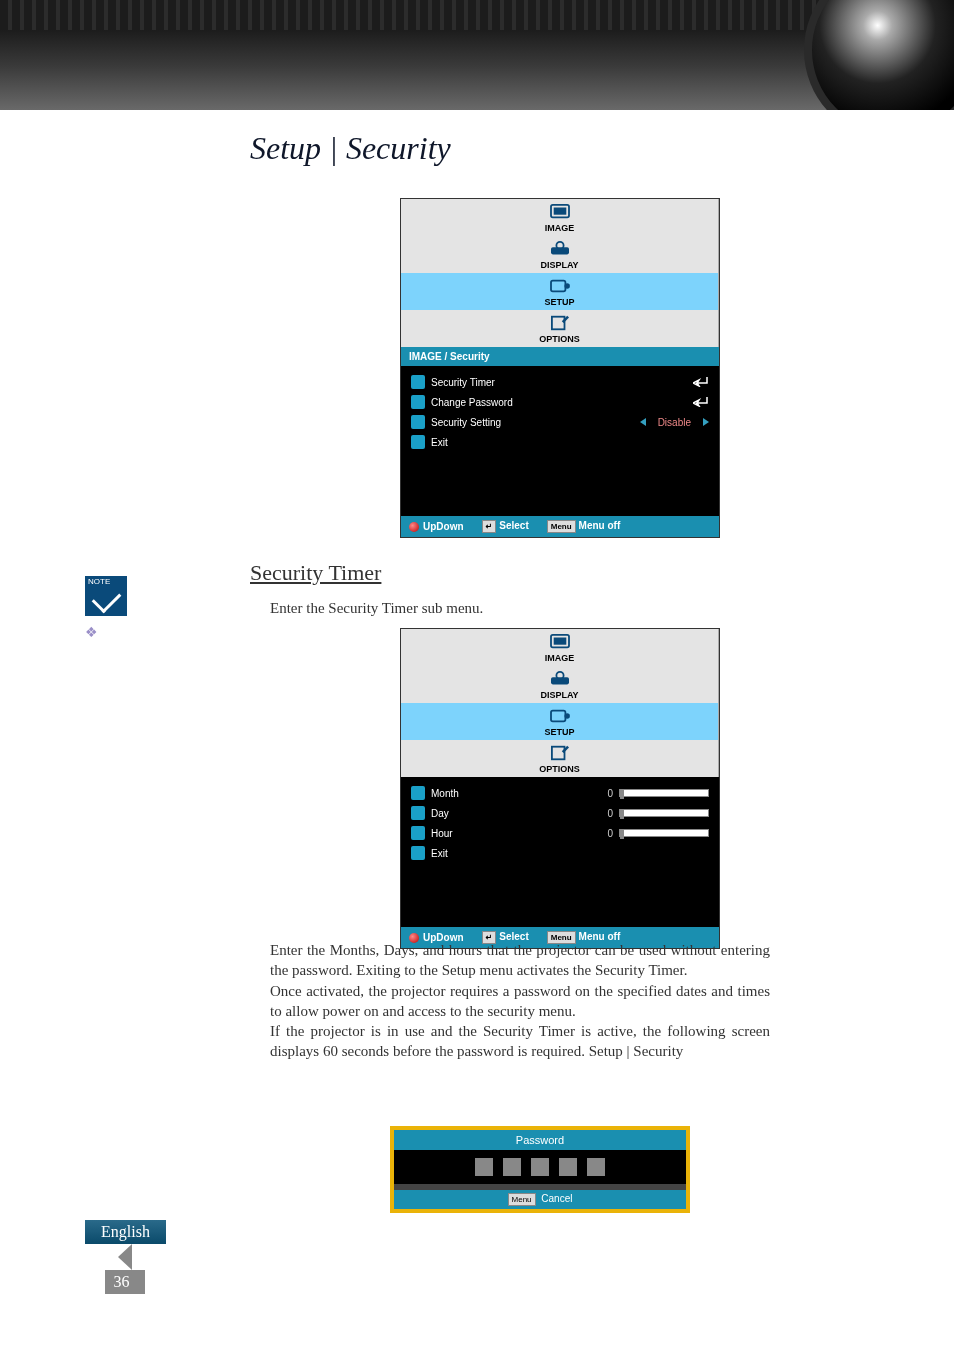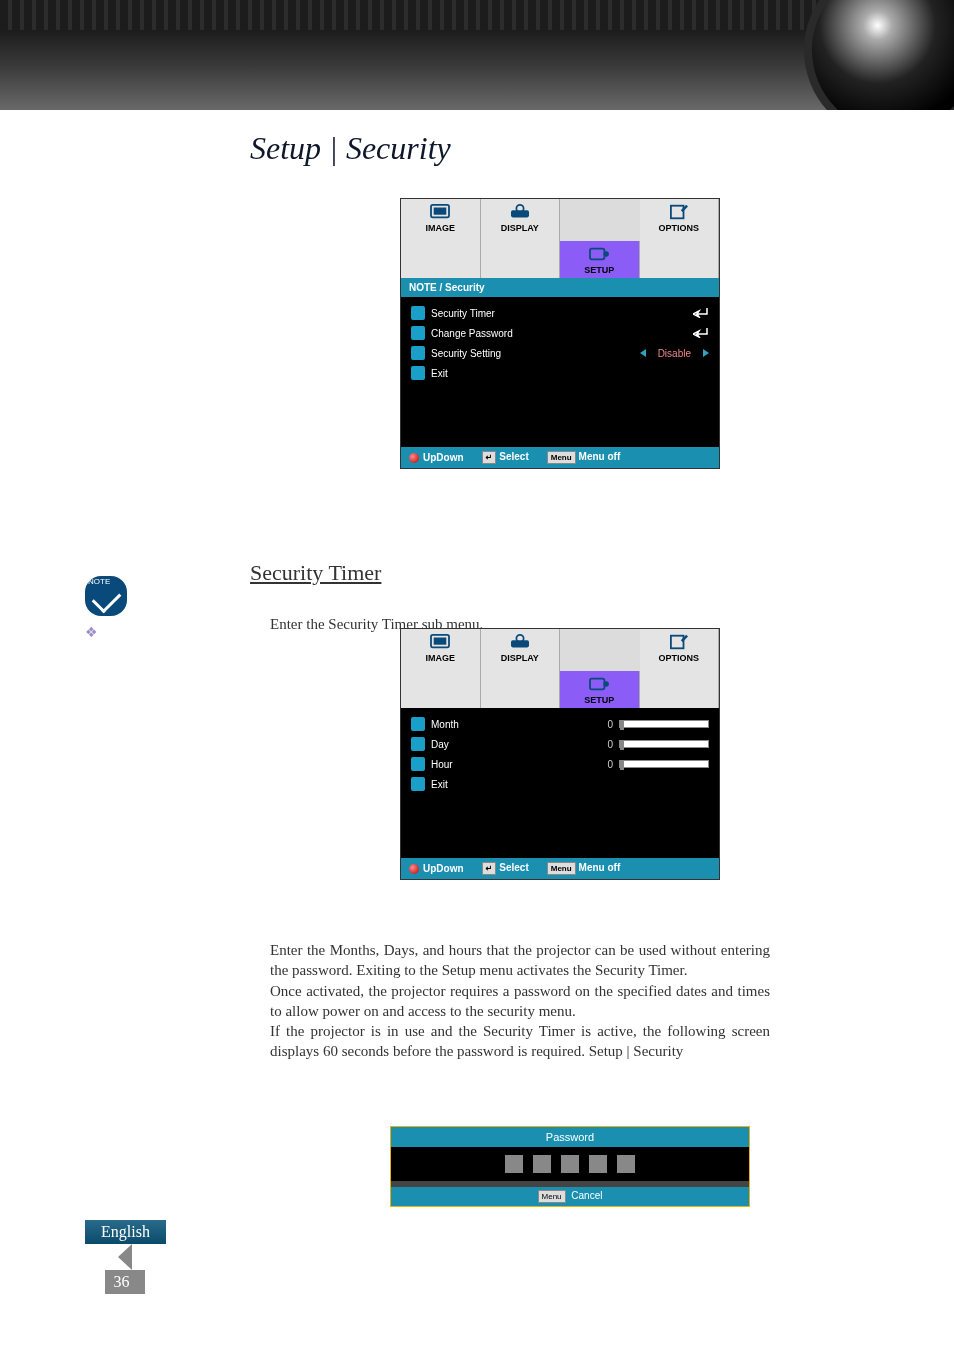--- a/index.html
+++ b/index.html
@@ -53,32 +53,32 @@
   }
   
   .osd {
     width: 320px;
     background: #000;
     border: 1px solid #333;
     font-family: Arial, sans-serif;
     font-size: 11px;
     color: #fff;
   }
-  .osd-tabs { display: flex; background: #dcdcdc; }
+  .osd-tabs { display: flex; background: #dcdcdc; flex-direction: column; }
   .osd-tab {
     flex: 1;
     text-align: center;
     padding: 4px 0 3px 0;
     background: #e4e4e4;
     border-right: 1px solid #aaa;
     color: #000;
     font-size: 9px;
     font-weight: bold;
   }
-  .osd-tab.active { background: #8b5cf6; margin-top: 42px; }
+  .osd-tab.active { background: #7dd3fc; }
   .osd-tab-icon {
     display: block;
     margin: 0 auto 2px auto;
     width: 22px; height: 18px;
   }
   .osd-crumb {
     background: #1a8fb0;
     color: #fff;
     font-size: 10px;
     font-weight: bold;
@@ -165,21 +165,21 @@
     top: 576px;
     left: 85px;
     width: 150px;
     font-family: Georgia, serif;
     font-size: 15px;
     color: #444;
   }
   .note-badge {
     width: 42px; height: 40px;
     background: #0a4a7a;
-    border-radius: 16px;
+    border-radius: 0;
     position: relative;
     margin-bottom: 6px;
   }
   .note-badge::before {
     content: "";
     position: absolute;
     left: 9px; top: 14px;
     width: 22px; height: 14px;
     border: 3px solid #fff;
     border-top: none;
@@ -214,27 +214,27 @@
     text-decoration: underline;
   }
   .body-text {
     position: absolute;
     left: 270px;
     font-size: 15px;
     line-height: 1.35;
     color: #333;
     text-align: justify;
   }
-  .bt1 { top: 614px; width: 460px; }
+  .bt1 { top: 598px; width: 460px; }
   .bt2 { top: 940px; width: 500px; }
   
   .pw-panel {
-    width: 360px;
+    width: 300px;
     background: #000;
-    border: 1px solid #eab308;
+    border: 4px solid #eab308;
     font-family: Arial, sans-serif;
   }
   .pw-head {
     background: #1a8fb0;
     text-align: center;
     color: #fff;
     font-size: 11px;
     padding: 4px 0;
   }
   .pw-slots {
@@ -323,21 +323,21 @@
         <span>SETUP</span>
       </div>
       <div class="osd-tab">
         <svg class="osd-tab-icon" viewBox="0 0 24 20">
             <rect x="3" y="3" width="14" height="14" fill="none" stroke="#0a4a7a" stroke-width="2"></rect>
             <path d="M14 8 L20 2 L22 4 L16 10 Z" fill="#0a4a7a"></path>
           </svg>
         <span>OPTIONS</span>
       </div>
     </div>
-    <div class="osd-crumb">NOTE / Security</div>
+    <div class="osd-crumb">IMAGE / Security</div>
     <div class="osd-body">
       <div class="osd-row">
         <span class="row-icon"></span>
         <span class="osd-row-label">Security Timer</span>
         <svg class="osd-enter" viewBox="0 0 16 10">
             <path d="M14 0 V6 H4 L6 3 L0 6 L6 9 L4 6" fill="none" stroke="#fff" stroke-width="1.5"></path>
           </svg>
       </div>
       <div class="osd-row">
         <span class="row-icon key"></span>

